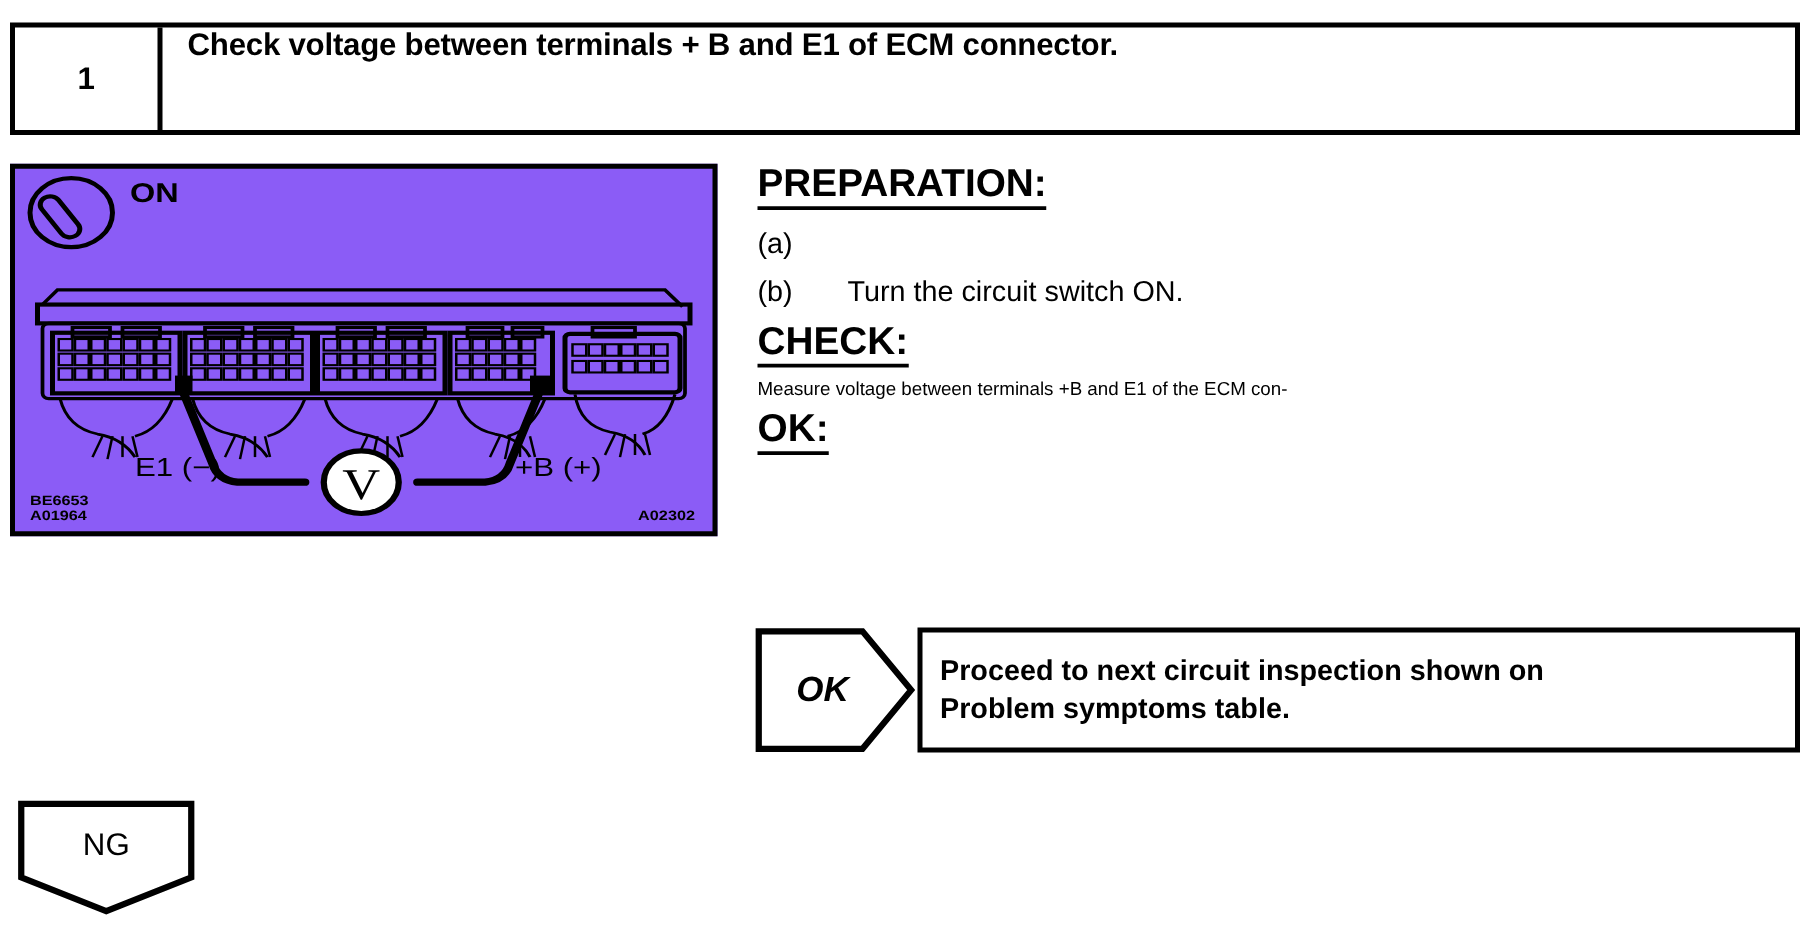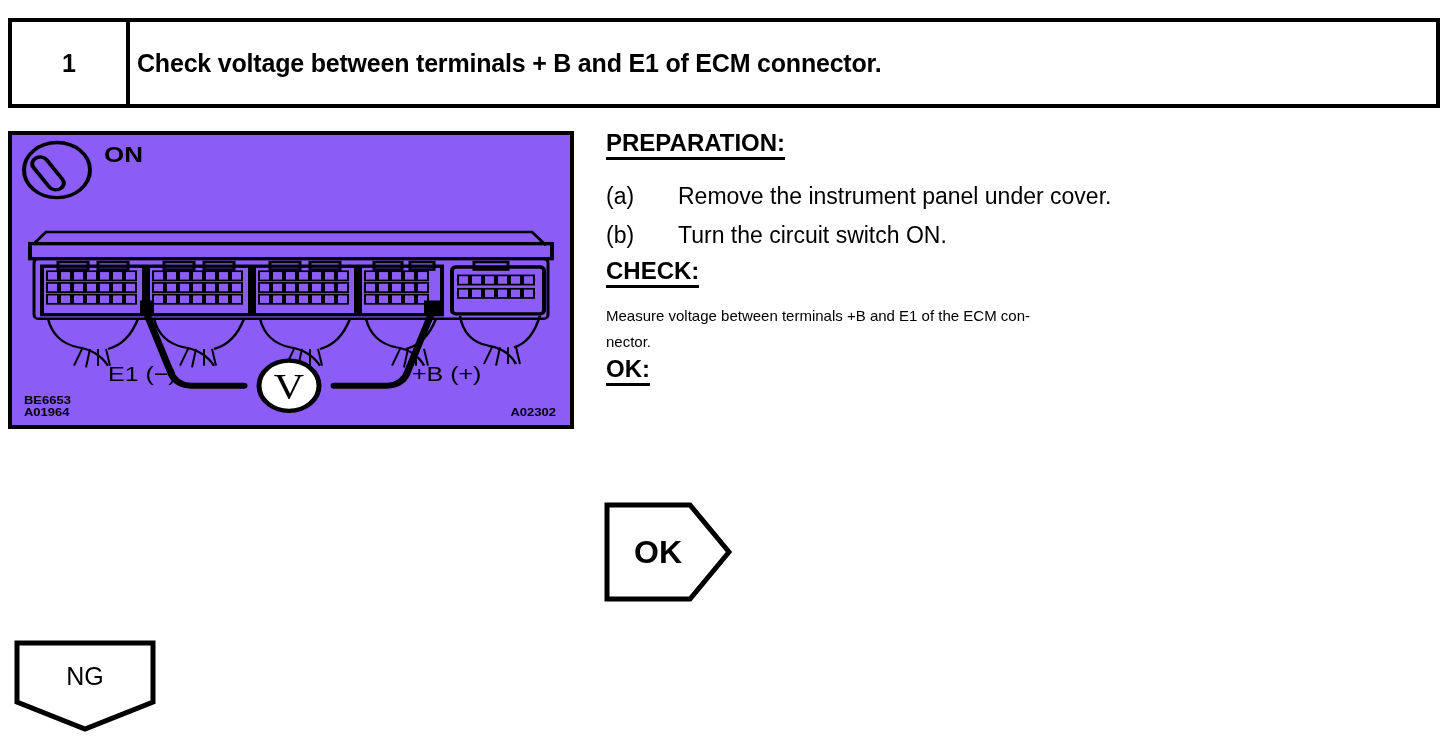--- a/index.html
+++ b/index.html
@@ -23,22 +23,22 @@
     align-items: stretch;
   }
   .step-number-cell {
     width: 118px;
     border-right: 4px solid #000;
     display: flex; align-items: center; justify-content: center;
     font-size: 25px; font-weight: bold;
   }
   .step-title-cell {
     flex: 1;
-    display: flex; align-items: center;
-    padding-left: 7px;
+    display: flex; align-items: flex-start;
+    padding-left: 20px;
     font-size: 25px; font-weight: bold;
     letter-spacing: -0.2px;
   }
 
   
   .illus-box {
     position: absolute;
     left: 8px; top: 131px;
     width: 566px; height: 298px;
     border: 4px solid #000;
@@ -47,25 +47,25 @@
   }
   .illus-svg { display: block; width: 100%; height: 100%; }
 
   
   .text-col {
     position: absolute;
     left: 606px; top: 130px;
     width: 840px;
   }
   .hdr-underline {
-    font-size: 24px; font-weight: bold;
+    font-size: 31px; font-weight: bold;
     display: inline-block;
     border-bottom: 3px solid #000;
     line-height: 1.12;
-    margin-bottom: 15px;
+    margin-bottom: 5px;
   }
   .proc-row {
     display: flex;
     font-size: 23px;
     line-height: 1.72;
     white-space: nowrap;
   }
   .proc-label { width: 72px; flex: none; }
   .body-line {
     font-size: 15px;
@@ -86,21 +86,21 @@
   }
   .ok-arrow {
     position: absolute; left: 0; top: 0;
     width: 128px; height: 100px;
   }
   .ok-arrow svg { display: block; }
   .ok-arrow-label {
     position: absolute;
     left: 0; top: 0; width: 108px; height: 100px;
     display: flex; align-items: center; justify-content: center;
-    font-size: 32px; font-weight: bold;
+    font-size: 28px; font-weight: bold; font-style: italic;
   }
   .ok-textbox {
     position: absolute;
     left: 130px; top: 0;
     width: 706px; height: 100px;
     border: 4px solid #000;
     background: #fff;
     display: flex; flex-direction: column; justify-content: center;
     padding-left: 14px;
   }
@@ -355,44 +355,46 @@
       <text x="12" y="336" class="ref-code" font-size="13" font-weight="bold" fill="#000">A01964</text>
       <text x="544" y="336" class="ref-code" font-size="13" font-weight="bold" fill="#000" text-anchor="end">A02302</text>
     </svg>
   </div>
 
   <div class="text-col">
     <div class="hdr-underline">PREPARATION:</div>
 
     <div class="proc-row blk">
       <span class="proc-label">(a)</span>
-      <span>Remove the instrument panel under cover.</span>
     </div>
     <div class="proc-row">
       <span class="proc-label">(b)</span>
       <span>Turn the circuit switch ON.</span>
     </div>
 
     <div class="hdr-underline blk">CHECK:</div>
 
     <div class="body-line">Measure voltage between terminals +B and E1 of the ECM con-</div>
-    <div class="body-line">nector.</div>
 
     <div class="hdr-underline blk">OK:</div>
 
   </div>
 
   <div class="ok-row">
     <div class="ok-arrow">
       <svg width="128" height="100" viewBox="0 0 128 100">
         <path d="M3 3 L86 3 L125 50 L86 97 L3 97 Z" fill="#fff" stroke="#000" stroke-width="5" stroke-linejoin="miter"></path>
       </svg>
     </div>
     <div class="ok-arrow-label">OK</div>
 
+    <div class="ok-textbox">
+      <div class="ln">Proceed to next circuit inspection shown on</div>
+      <div class="ln">Problem symptoms table.</div>
+    </div>
   </div>
 
   <div class="ng-shape">
     <svg width="142" height="92" viewBox="0 0 142 92">
       <path d="M3 3 L139 3 L139 62 L71 89 L3 62 Z" fill="#fff" stroke="#000" stroke-width="5" stroke-linejoin="miter"></path>
     </svg>
   </div>
   <div class="ng-label">NG</div>
 
 </div>

